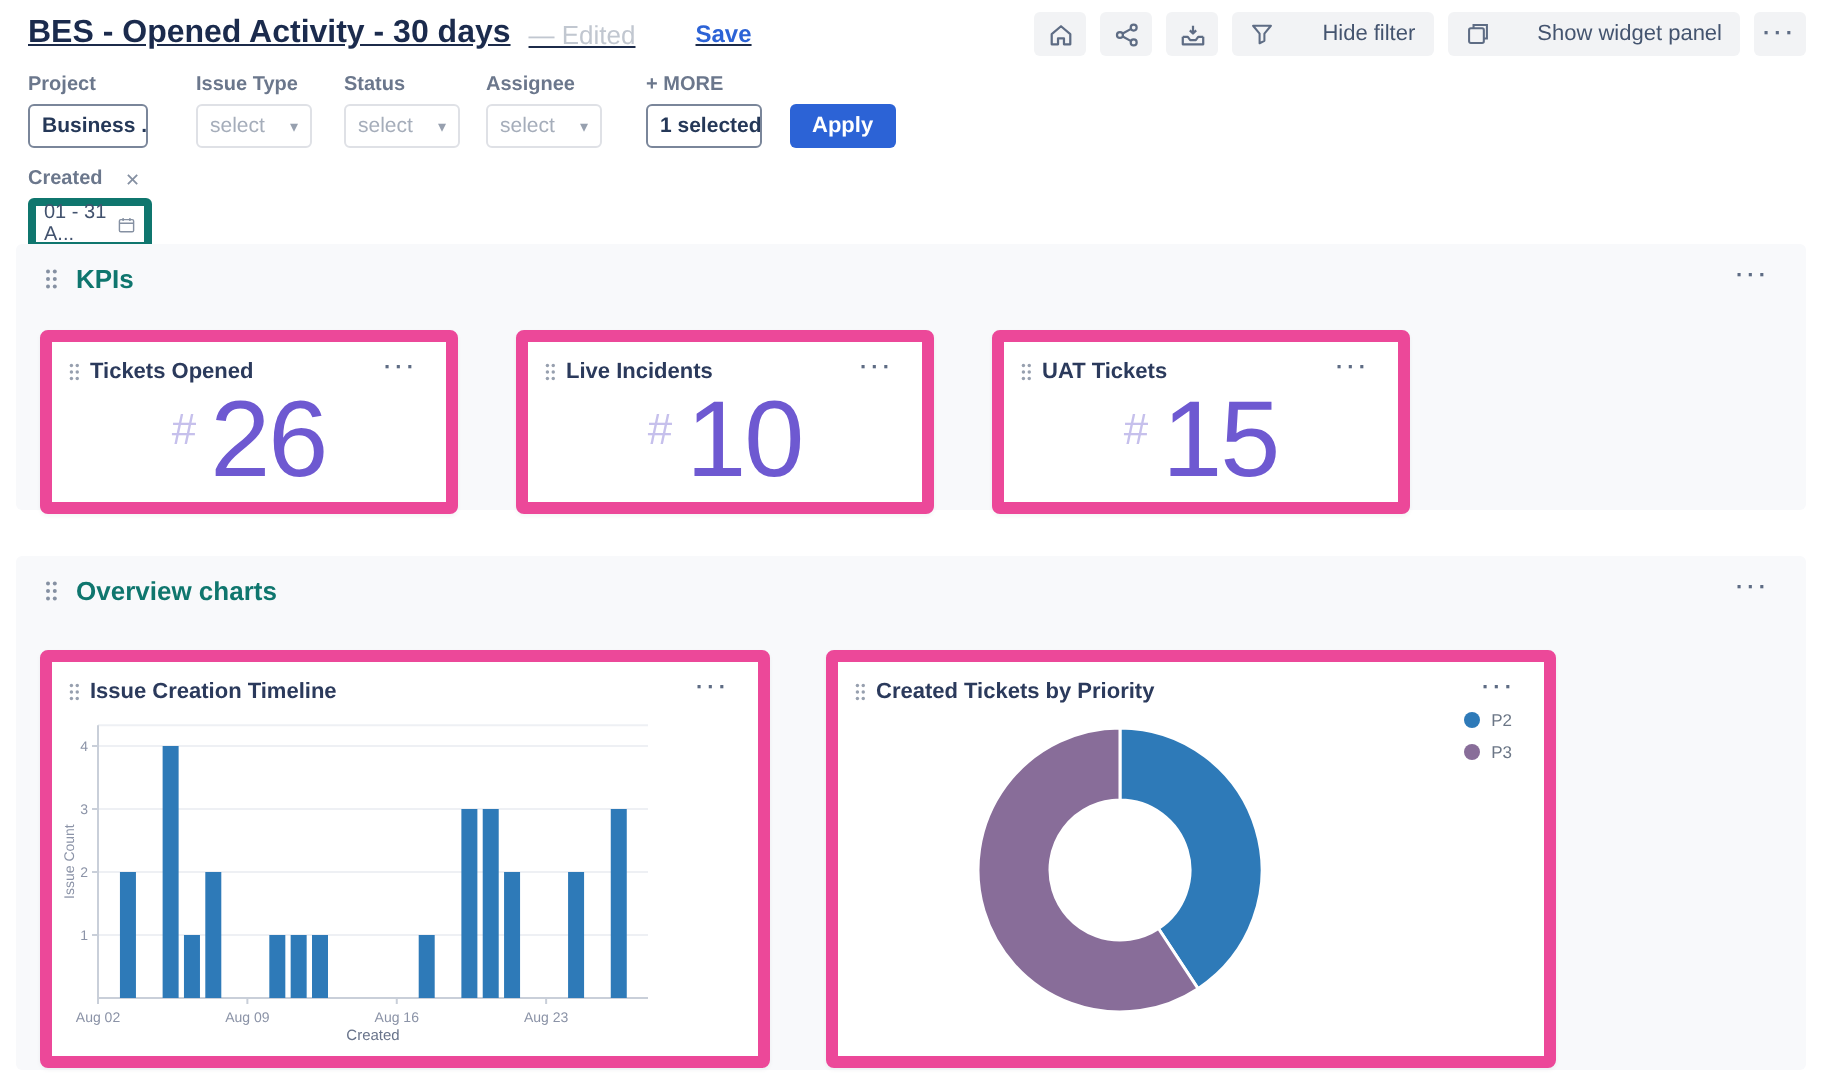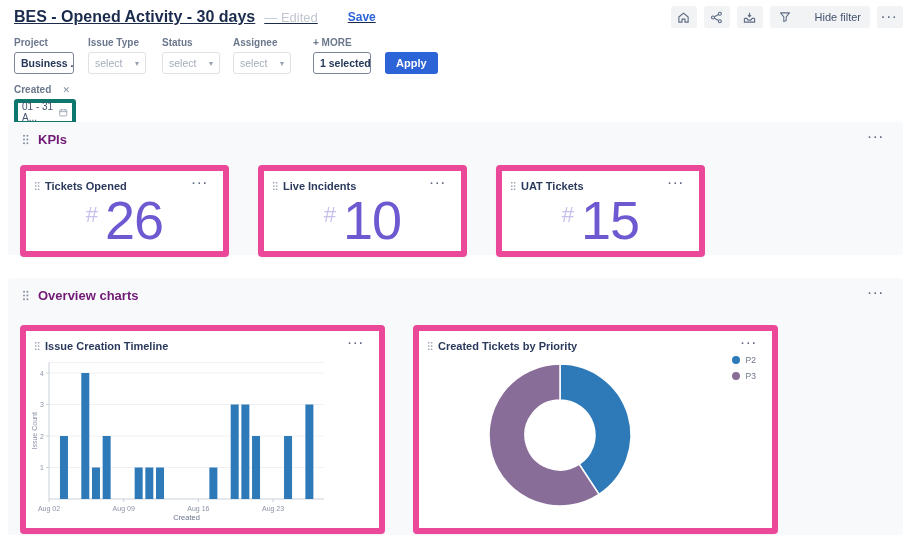--- a/index.html
+++ b/index.html
@@ -36,21 +36,21 @@
   .chip-x{color:#8590a2;font-size:9px;cursor:pointer;font-weight:400;}
   .datefield{width:46px;height:18px;border:4px solid #0f766e;border-radius:3px;background:#fff;
              display:flex;align-items:center;justify-content:space-between;padding:0 4px;
              font-size:10px;color:#42526e;cursor:pointer;}
 
   
   .panel{position:absolute;left:8px;width:895px;background:#f8f9fb;border-radius:3px;}
   #kpi-section{top:122px;height:133px;}
   #charts-section{top:278px;height:257px;}
   .panel-head{position:absolute;top:7px;left:14px;right:12px;height:20px;display:flex;align-items:center;}
-  .panel-title{font-size:13px;font-weight:600;color:#701a75;margin-left:9px;}
+  .panel-title{font-size:13px;font-weight:600;color:#0f766e;margin-left:9px;}
   .panel-menu{position:absolute;right:12px;top:6px;background:none;border:none;cursor:pointer;}
   .grip{cursor:grab;display:flex;}
 
   
   .card{position:relative;background:#fff;border:6px solid #ec4899;border-radius:4px;
         box-shadow:0 1px 2px rgba(9,30,66,.05);}
   .card-head{position:absolute;top:9px;left:8px;display:flex;align-items:center;gap:5px;}
   .card-title{font-size:11px;font-weight:600;color:#2b3a5c;}
   .card-menu{position:absolute;top:3px;right:8px;background:none;border:none;cursor:pointer;}
 
@@ -101,29 +101,36 @@
             <path d="M1.5 8 H4.2 L5.5 9.8 H8.5 L9.8 8 H12.5"></path>
             <path d="M7 2 V6 M5.3 4.5 L7 6.2 L8.7 4.5"></path>
           </svg>
       </button>
       <button class="btn">
         <svg width="12" height="12" viewBox="0 0 14 14" fill="none" stroke="#5e6c84" stroke-width="1.2" stroke-linejoin="round">
             <path d="M1.8 2.2 H12.2 L8.4 6.8 V11 L5.6 12.4 V6.8 Z"></path>
           </svg>
         <span>Hide filter</span>
       </button>
+      <button class="btn">
+        <svg width="12" height="12" viewBox="0 0 14 14" fill="none" stroke="#5e6c84" stroke-width="1.2">
+            <rect x="1.8" y="3.6" width="8.6" height="8.6" rx="1"></rect>
+            <path d="M4.4 3.6 V1.8 H12.2 V9.6 H10.4"></path>
+          </svg>
+        <span>Show widget panel</span>
+      </button>
       <button class="btn icon-only">
         <span class="kebab">···</span>
       </button>
     </div>
   </div>
 
   <div class="filters">
     <div class="frow">
-      <div class="fgroup" style="width:60px;margin-right:14px;">
+      <div class="fgroup" style="width:60px;margin-right:24px;">
         <span class="flabel">Project</span>
         <div class="select active">
           <span>Business ...</span>
 
         </div>
       </div>
       <div class="fgroup" style="width:58px;margin-right:16px;">
         <span class="flabel">Issue Type</span>
         <div class="select">
           <span>select</span>

